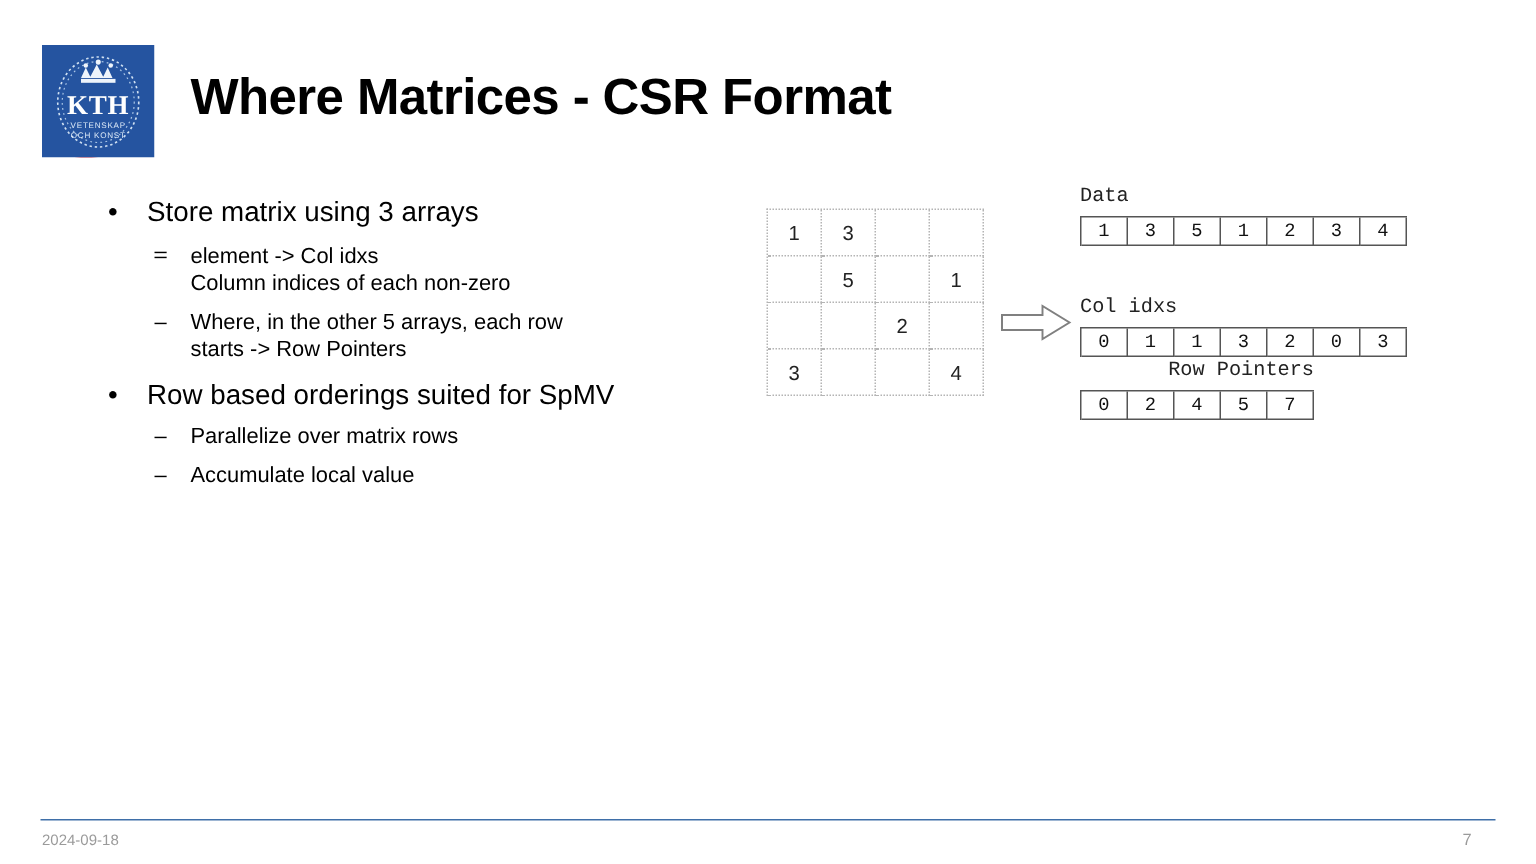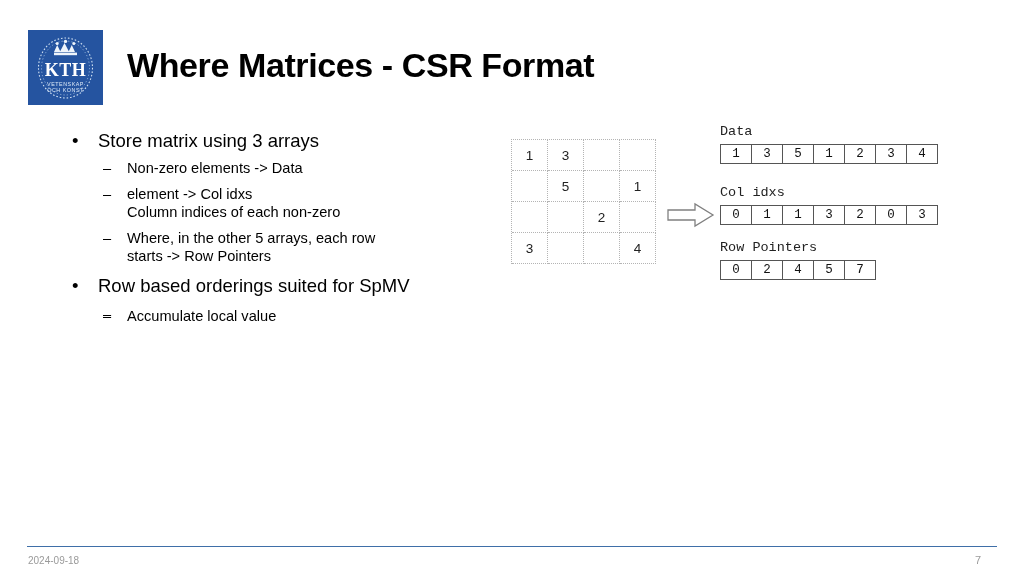--- a/index.html
+++ b/index.html
@@ -129,22 +129,22 @@
     height: 18px;
     border-right: 1px solid #555555;
     border-bottom: 1px solid #555555;
     display: flex;
     align-items: center;
     justify-content: center;
     font-size: 12.5px;
     color: #111111;
   }
   #array-data { left: 720px; top: 124px; }
-  #array-colidxs { left: 720px; top: 185px; }
-  #array-rowptrs { left: 720px; top: 240px; }
+  #array-colidxs { left: 720px; top: 198px; }
+  #array-rowptrs { left: 720px; top: 240px; text-align: right; }
 
   
   #footer-rule {
     position: absolute;
     left: 27px;
     top: 546px;
     width: 970px;
     height: 0;
     border-top: 1.6px solid #3f6fa8;
   }
@@ -195,21 +195,20 @@
 
 <div id="body-list">
 
   <div class="bullet-l1">
     <span class="marker">•</span>
     <span class="txt">Store matrix using 3 arrays</span>
   </div>
 
   <div class="bullet-l2" style="margin-top:5px;">
     <span class="marker">–</span>
-    <span class="txt">Non-zero elements -&gt; Data</span>
   </div>
 
   <div class="bullet-l2">
     <span class="marker">–</span>
     <span class="txt">element -&gt; Col idxs</span>
     <span class="txt">Column indices of each non-zero</span>
   </div>
 
   <div class="bullet-l2">
     <span class="marker">–</span>
@@ -217,20 +216,21 @@
     <span class="txt">starts -&gt; Row Pointers</span>
   </div>
 
   <div class="bullet-l1" style="margin-top:7px;">
     <span class="marker">•</span>
     <span class="txt">Row based orderings suited for SpMV</span>
   </div>
 
   <div class="bullet-l2" style="margin-top:6px;">
     <span class="marker">–</span>
+    <span class="txt">Parallelize over matrix rows</span>
   </div>
 
   <div class="bullet-l2" style="margin-top:7px;">
     <span class="marker">–</span>
     <span class="txt">Accumulate local value</span>
   </div>
 
 </div>
 
 <div id="matrix-grid">

